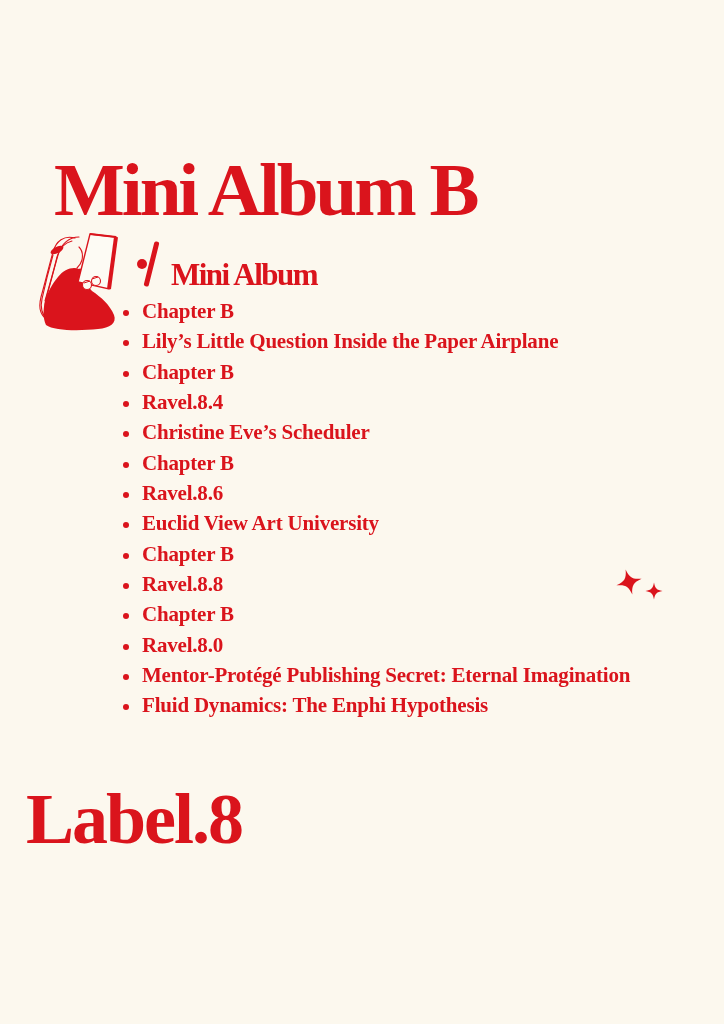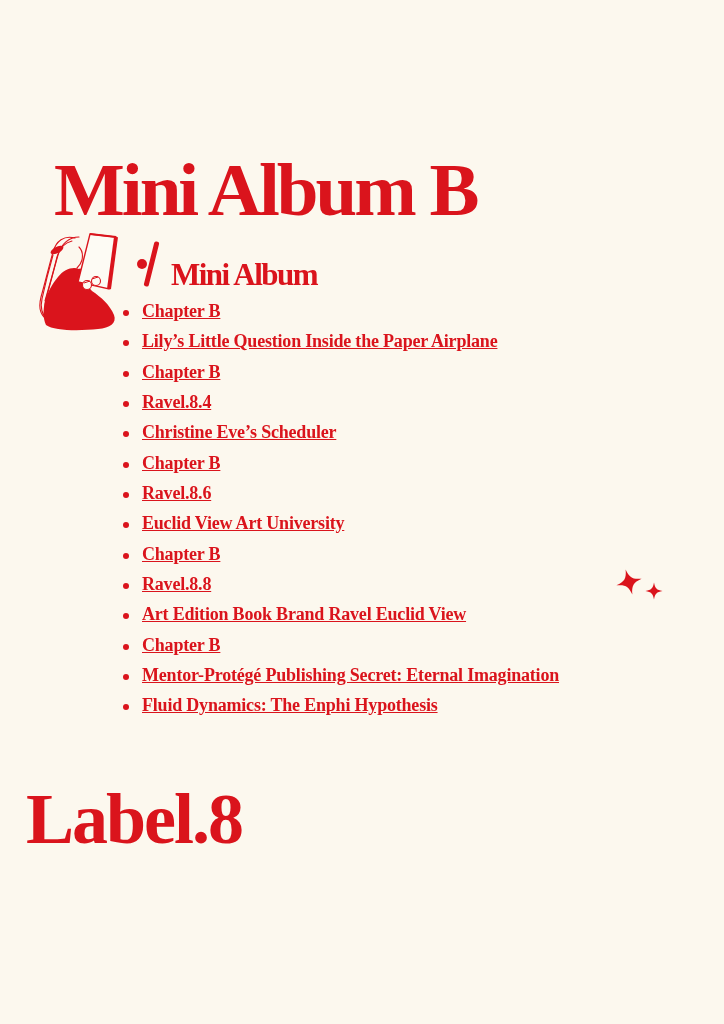--- a/index.html
+++ b/index.html
@@ -43,24 +43,23 @@
     margin:12px;white-space:nowrap;
   }
 
   .track-list{
     position:absolute;left:123px;top:296px;
     margin:0;padding:0;list-style:none;
   }
   .track-list li{
     position:relative;
     padding-left:19px;
-    font-size:18px;line-height:30.35px;font-weight:700;
+    font-size:21px;line-height:30.35px;font-weight:700;
     letter-spacing:-0.2px;color:var(--accent);
     white-space:nowrap;
-    text-decoration:underline;
   }
   .track-list li::before{
     content:"";
     position:absolute;left:0;top:14px;
     width:6px;height:6px;border-radius:50%;
     background:var(--accent);
   }
 
   .sparkles{
     position:absolute;left:606px;top:558px;width:70px;height:55px;
@@ -114,22 +113,22 @@
       <li>Chapter B</li>
       <li>Lily’s Little Question Inside the Paper Airplane</li>
       <li>Chapter B</li>
       <li>Ravel.8.4</li>
       <li>Christine Eve’s Scheduler</li>
       <li>Chapter B</li>
       <li>Ravel.8.6</li>
       <li>Euclid View Art University</li>
       <li>Chapter B</li>
       <li>Ravel.8.8</li>
-      <li>Art Edition Book Brand Ravel Euclid View</li>
       <li>Chapter B</li>
+      <li>Ravel.8.0</li>
       <li>Mentor-Protégé Publishing Secret: Eternal Imagination</li>
       <li>Fluid Dynamics: The Enphi Hypothesis</li>
     </ul>
 
   <svg class="sparkles" viewBox="0 0 70 55" aria-hidden="true">
     <path transform="translate(23,24) rotate(-15)" d="M0,-13 C1.6,-4 4,-1.6 13,0 C4,1.6 1.6,4 0,13 C-1.6,4 -4,1.6 -13,0 C-4,-1.6 -1.6,-4 0,-13 Z" fill="#DA141C"></path>
     <path transform="translate(48,33)" d="M0,-8.5 C1.1,-2.6 2.6,-1.1 8.5,0 C2.6,1.1 1.1,2.6 0,8.5 C-1.1,2.6 -2.6,1.1 -8.5,0 C-2.6,-1.1 -1.1,-2.6 0,-8.5 Z" fill="#DA141C"></path>
   </svg>
 
   <div class="footer-label">Label.8</div>

